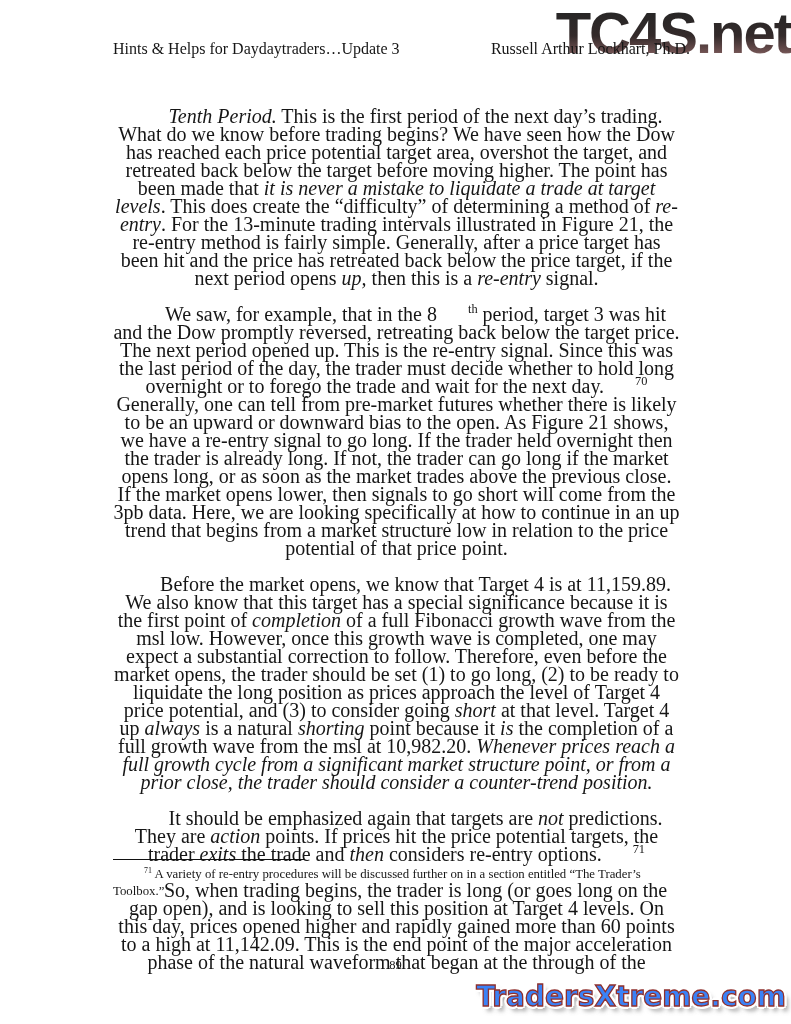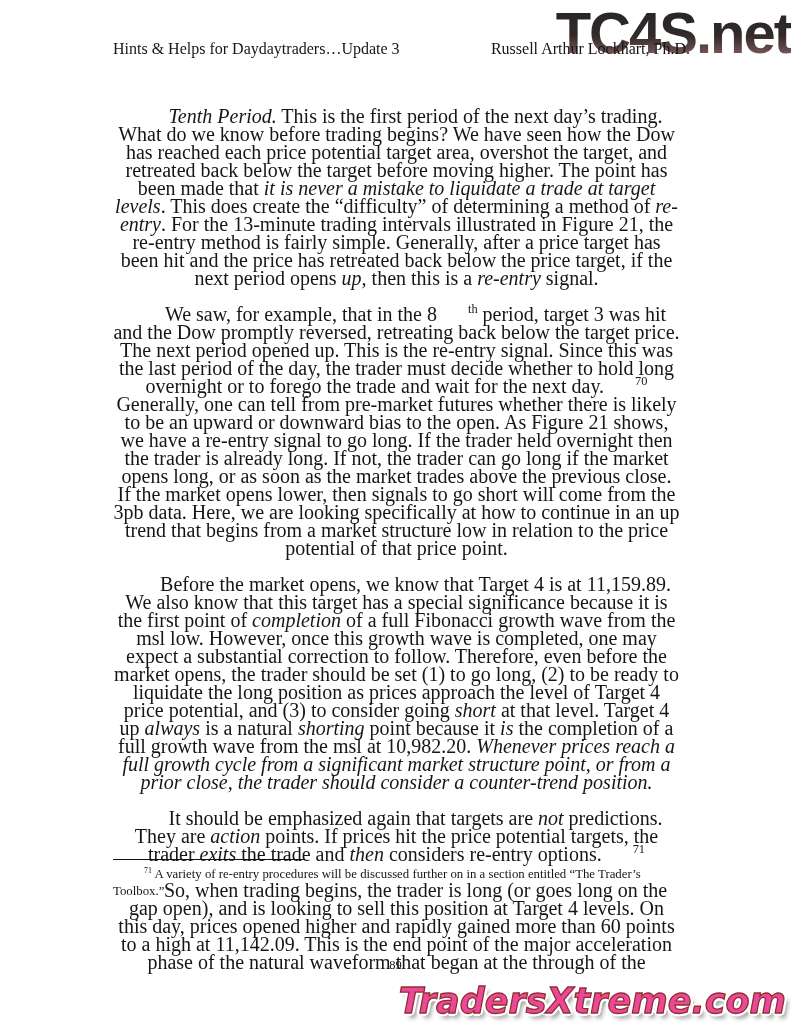--- a/index.html
+++ b/index.html
@@ -45,27 +45,26 @@
     text-shadow:
       -2px -2px 0 #fff, 2px -2px 0 #fff, -2px 2px 0 #fff, 2px 2px 0 #fff,
       -3px 0 0 #fff, 3px 0 0 #fff, 0 3px 0 #fff, 0 -3px 0 #fff,
       6px 7px 5px rgba(110,110,110,0.75);
   }
 
   
   .logo-bottom{
     position:absolute;top:982px;right:5px;
     font-family:"DejaVu Sans", sans-serif;font-weight:bold;
-    font-size:35px;line-height:1.1;color:#ec4899;
+    font-size:28px;line-height:1.1;color:#3b82f6;
     -webkit-text-stroke:1.3px #8f2f2c;
     text-shadow:
       -2px -2px 0 #fff, 2px -2px 0 #fff, -2px 2px 0 #fff, 2px 2px 0 #fff,
       -3px 0 0 #fff, 3px 0 0 #fff, 0 3px 0 #fff, 0 -3px 0 #fff,
       4px 5px 4px rgba(120,120,120,0.7);
-    font-style: italic;
   }
 </style>
 </head>
 <body>
 
 <div class="page">
 
   <div class="logo-top">TC4S.net</div>
 
   <div class="header">

